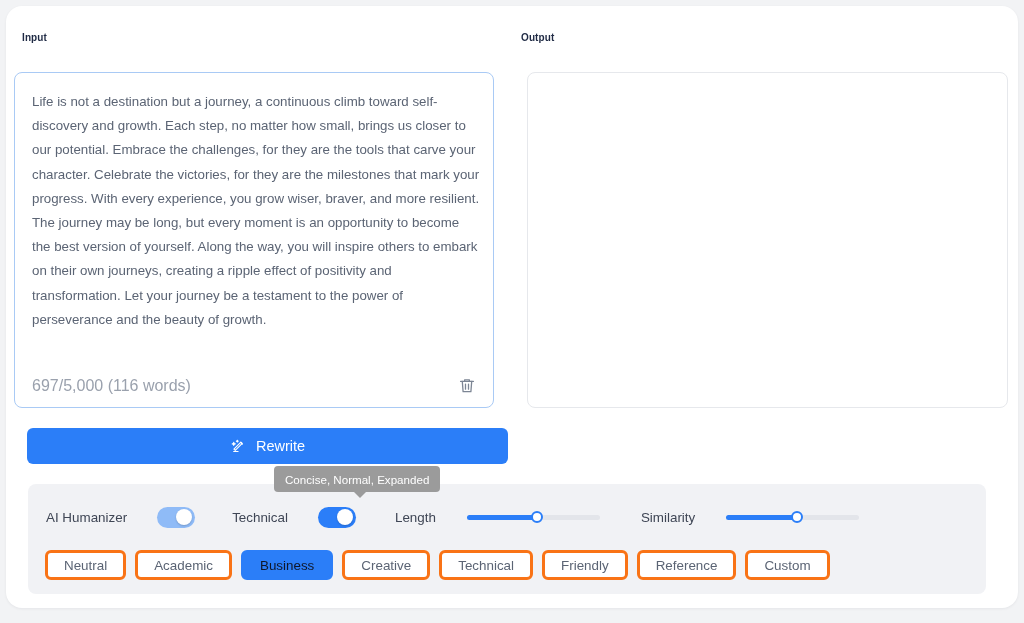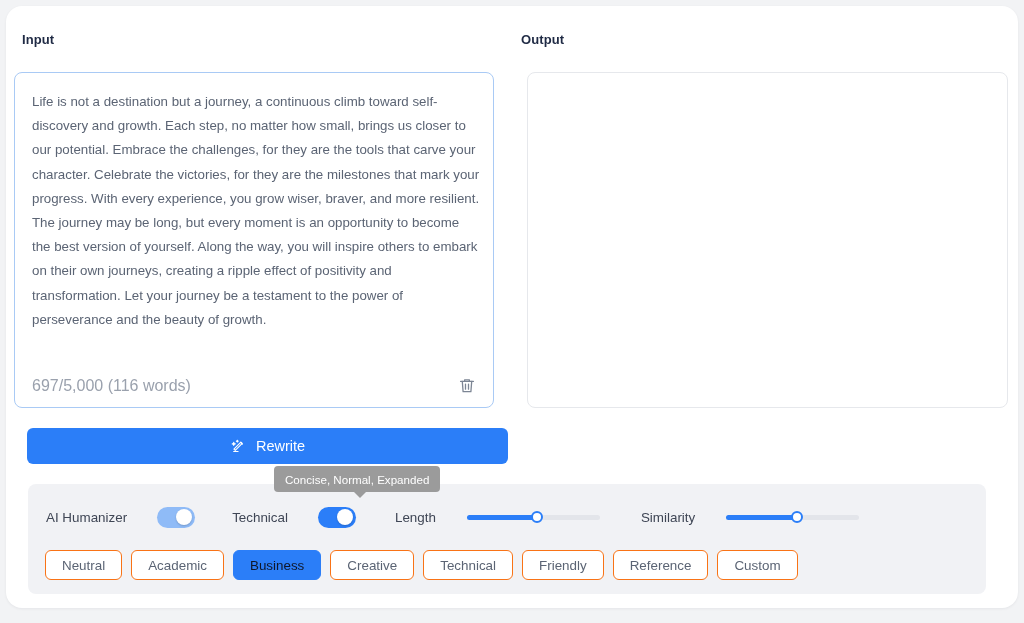--- a/index.html
+++ b/index.html
@@ -23,21 +23,21 @@
     width: 1012px;
     height: 602px;
     background: #ffffff;
     border-radius: 16px;
     box-shadow: 0 1px 3px rgba(16,24,40,0.06);
   }
 
   
   .panel-title {
     position: absolute;
-    font-size: 13px;
+    font-size: 10px;
     font-weight: bold;
     color: #1f2a44;
     letter-spacing: 0.1px;
   }
   #input-title  { left: 16px; top: 26px; }
   #output-title { left: 515px; top: 26px; }
 
   
   .input-box {
     position: absolute;
@@ -236,21 +236,21 @@
     position: absolute;
     left: 17px;
     top: 66px;
     display: flex;
     gap: 9px;
   }
   .chip {
     height: 30px;
     padding: 0 16px;
     border-radius: 6px;
-    border: 1px solid #f97316;
+    border: 3px solid #f97316;
     background: #ffffff;
     color: #5b6474;
     font-family: "Liberation Sans", sans-serif;
     font-size: 13.4px;
     cursor: pointer;
     display: flex;
     align-items: center;
     justify-content: center;
     white-space: nowrap;
   }

